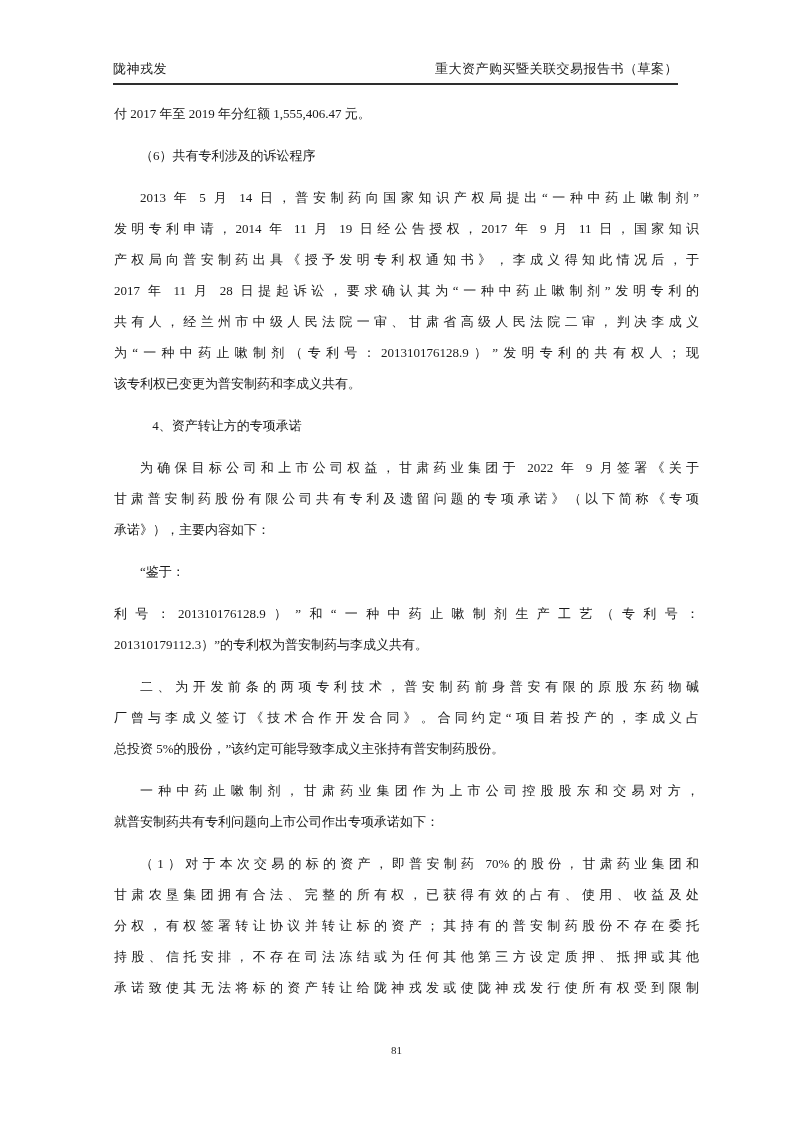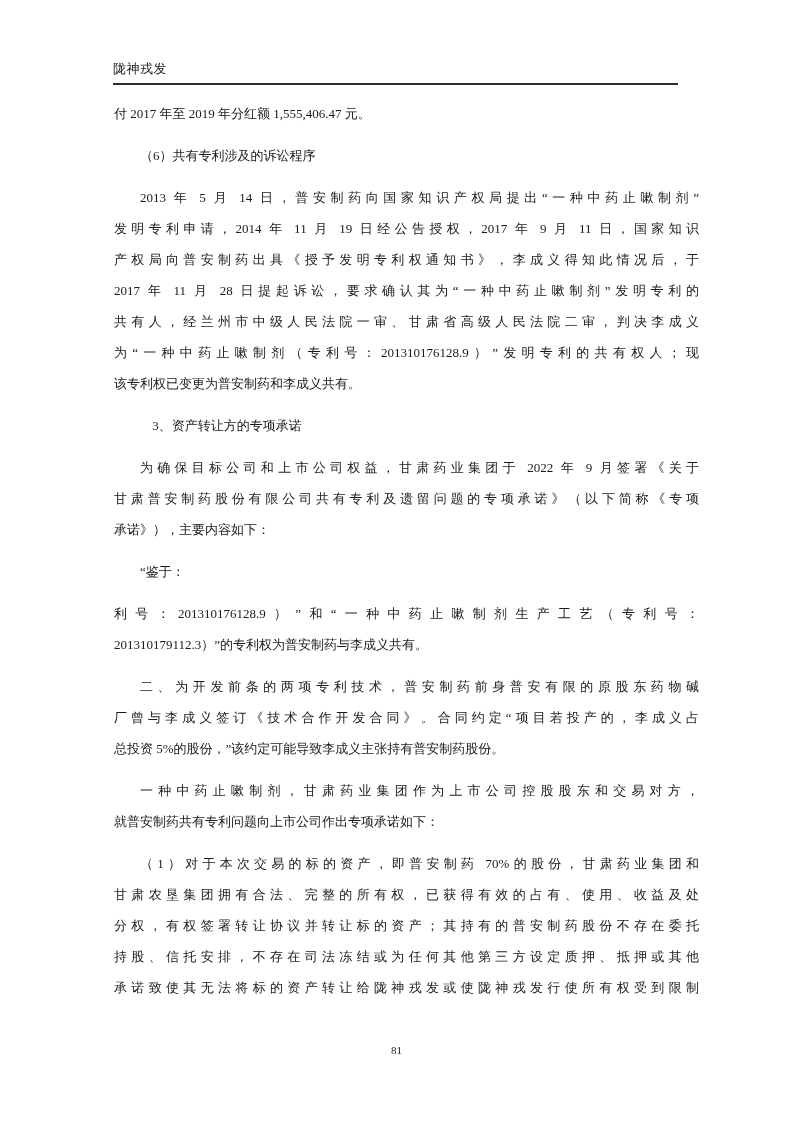--- a/index.html
+++ b/index.html
@@ -58,40 +58,41 @@
     font-size: 11px;
     color: #222;
   }
 </style>
 </head>
 <body>
 
 <div class="page">
   <div class="header">
     <span>陇神戎发</span>
+    <span>重大资产购买暨关联交易报告书（草案）</span>
   </div>
 
   <div class="doc-body">
       <div class="para no-indent">
         <div class="line first">付 2017 年至 2019 年分红额 1,555,406.47 元。</div>
       </div>
       <div class="para">
         <div class="line first">（6）共有专利涉及的诉讼程序</div>
       </div>
       <div class="para">
         <div class="line first">2013 年 5 月 14 日，普安制药向国家知识产权局提出“一种中药止嗽制剂”</div>
         <div class="line">发明专利申请，2014 年 11 月 19 日经公告授权，2017 年 9 月 11 日，国家知识</div>
         <div class="line">产权局向普安制药出具《授予发明专利权通知书》，李成义得知此情况后，于</div>
         <div class="line">2017 年 11 月 28 日提起诉讼，要求确认其为“一种中药止嗽制剂”发明专利的</div>
         <div class="line">共有人，经兰州市中级人民法院一审、甘肃省高级人民法院二审，判决李成义</div>
         <div class="line">为“一种中药止嗽制剂（专利号：201310176128.9）”发明专利的共有权人；现</div>
         <div class="line">该专利权已变更为普安制药和李成义共有。</div>
       </div>
       <div class="para indent-3">
-        <div class="line first">3、资产转让方的专项承诺</div>
+        <div class="line first">4、资产转让方的专项承诺</div>
       </div>
       <div class="para">
         <div class="line first">为确保目标公司和上市公司权益，甘肃药业集团于 2022 年 9 月签署《关于</div>
         <div class="line">甘肃普安制药股份有限公司共有专利及遗留问题的专项承诺》（以下简称《专项</div>
         <div class="line">承诺》），主要内容如下：</div>
       </div>
       <div class="para">
         <div class="line first">“鉴于：</div>
       </div>
       <div class="para">

